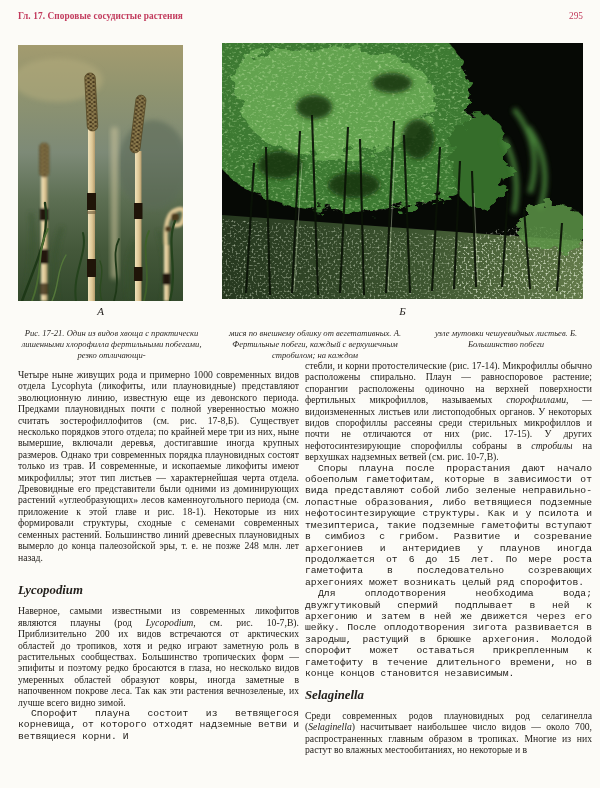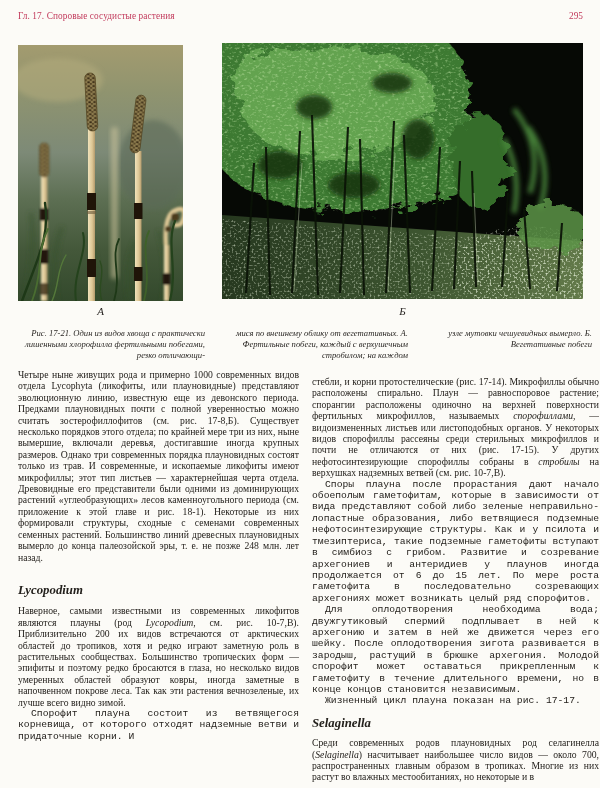--- a/index.html
+++ b/index.html
@@ -1,37 +1,37 @@
 <!DOCTYPE html>
 <html><head>
 <meta charset="utf-8">
 <style>
   html,body{margin:0;padding:0;background:#e8e6e0;}
   .page{position:relative;width:600px;height:788px;background:#fcfbf7;overflow:hidden;
         font-family:"Liberation Serif","DejaVu Serif",serif;color:#24211d;}
   
-  .hdr-left{position:absolute;left:18px;top:11px;font-size:9.3px;font-weight:normal;color:#c23a5c;letter-spacing:.1px;}
+  .hdr-left{position:absolute;left:18px;top:11px;font-size:9.3px;font-weight:bold;color:#c23a5c;letter-spacing:.1px;}
   .hdr-right{position:absolute;right:17px;top:11px;font-size:9.3px;font-weight:normal;color:#c23a5c;}
   
   .photo{position:absolute;overflow:hidden;background:#222;}
   .photo-a{left:18px;top:45px;width:165px;height:256px;}
   .photo-b{left:222px;top:43px;width:361px;height:256px;}
   .photo svg{display:block;width:100%;height:100%;}
   .plabel{position:absolute;top:305px;font-style:italic;font-size:11px;color:#2a2724;}
   .plabel-a{left:18px;width:165px;text-align:center;}
   .plabel-b{left:222px;width:361px;text-align:center;}
   
-  .cap{position:absolute;top:328px;font-style:italic;font-size:8.6px;line-height:11px;color:#2a2724;text-align:right;}
+  .cap{position:absolute;top:328px;font-style:italic;font-size:8.6px;line-height:11px;color:#2a2724;text-align:center;}
   .cap1{left:18px;width:187px;}
   .cap2{left:222px;width:186px;}
   .cap3{left:420px;width:172px;}
   
   .col{position:absolute;font-size:9.7px;line-height:11.4px;text-align:justify;}
   .col-left{left:18px;top:369px;width:281px;}
-  .col-right{left:312px;top:360px;width:287px;margin-top:16px;}
+  .col-right{left:305px;top:360px;width:287px;}
   .sec-title{font-size:12.3px;font-weight:bold;letter-spacing:.2px;margin:0 0 8px 0;}
   .sub-title{font-style:italic;font-size:12.8px;margin:0;padding:0;}
   .sub-left{margin-top:22px;margin-bottom:9px;}
   .sub-right{margin-top:11px;margin-bottom:8px;}
   .body-para{margin:0;padding:0;}
   .body-para.indent{text-indent:13px;font-family:Liberation Mono, monospace;}
   .body-para i{font-style:italic;}
 </style>
 </head>
 <body>
@@ -195,39 +195,38 @@
           <path d="M256 242 L252 150"></path>
       </g>
     </svg>
   </div>
 
   <div class="plabel plabel-a">А</div>
   <div class="plabel plabel-b">Б</div>
 
   <div class="cap cap1">Рис. 17-21. Один из видов хвоща с практически лишенными хлорофилла фертильными побегами, резко отличающи-</div>
   <div class="cap cap2">мися по внешнему облику от вегетативных. А. Фертильные побеги, каждый с верхушечным стробилом; на каждом</div>
-  <div class="cap cap3">узле мутовки чешуевидных вымерло. Б. Вегетативные побеги</div>
+  <div class="cap cap3">узле мутовки чешуевидных листьев. Б. Большинство побеги</div>
 
   <div class="col col-left">
     <div>
         <p class="body-para"><span>Четыре ныне живущих рода и примерно 1000 современных видов отдела Lycophyta (ликофиты, или плауновидные) представляют эволюционную линию, известную еще из девонского периода. Предками плауновидных почти с полной уверенностью можно считать зостерофиллофитов (см. рис. 17-8,Б). Существует несколько порядков этого отдела; по крайней мере три из них, ныне вымершие, включали деревья, достигавшие иногда крупных размеров. Однако три современных порядка плауновидных состоят только из трав. И современные, и ископаемые ликофиты имеют микрофиллы; этот тип листьев — характернейшая черта отдела. Древовидные его представители были одними из доминирующих растений «углеобразующих» лесов каменноугольного периода (см. приложение к этой главе и рис. 18-1). Некоторые из них формировали структуры, сходные с семенами современных семенных растений. Большинство линий древесных плауновидных вымерло до конца палеозойской эры, т. е. не позже 248 млн. лет назад.</span></p>
       </div>
     <h3 class="sub-title sub-left">Lycopodium</h3>
     <div>
         <p class="body-para"><span>Наверное, самыми известными из современных ликофитов являются плауны (род </span><i>Lycopodium</i><span>, см. рис. 10-7,В). Приблизительно 200 их видов встречаются от арктических областей до тропиков, хотя и редко играют заметную роль в растительных сообществах. Большинство тропических форм — эпифиты и поэтому редко бросаются в глаза, но несколько видов умеренных областей образуют ковры, иногда заметные в напочвенном покрове леса. Так как эти растения вечнозеленые, их лучше всего видно зимой.</span></p>
-        <p class="body-para indent"><span>Спорофит плауна состоит из ветвящегося корневища, от которого отходят надземные ветви и придаточные корни. И</span></p>
+        <p class="body-para indent"><span>Спорофит плауна состоит из ветвящегося корневища, от которого отходят надземные ветви и ветвящиеся корни. И</span></p>
       </div>
   </div>
 
   <div class="col col-right">
     <div>
         <p class="body-para"><span>стебли, и корни протостелические (рис. 17-14). Микрофиллы обычно расположены спирально. Плаун — равноспоровое растение; спорангии расположены одиночно на верхней поверхности фертильных микрофиллов, называемых </span><i>спорофиллами</i><span>, — видоизмененных листьев или листоподобных органов. У некоторых видов спорофиллы рассеяны среди стерильных микрофиллов и почти не отличаются от них (рис. 17-15). У других нефотосинтезирующие спорофиллы собраны в </span><i>стробилы</i><span> на верхушках надземных ветвей (см. рис. 10-7,В).</span></p>
         <p class="body-para indent"><span>Споры плауна после прорастания дают начало обоеполым гаметофитам, которые в зависимости от вида представляют собой либо зеленые неправильно-лопастные образования, либо ветвящиеся подземные нефотосинтезирующие структуры. Как и у псилота и тмезиптериса, такие подземные гаметофиты вступают в симбиоз с грибом. Развитие и созревание архегониев и антеридиев у плаунов иногда продолжается от 6 до 15 лет. По мере роста гаметофита в последовательно созревающих архегониях может возникать целый ряд спорофитов.</span></p>
         <p class="body-para indent"><span>Для оплодотворения необходима вода; двужгутиковый спермий подплывает в ней к архегонию и затем в ней же движется через его шейку. После оплодотворения зигота развивается в зародыш, растущий в брюшке архегония. Молодой спорофит может оставаться прикрепленным к гаметофиту в течение длительного времени, но в конце концов становится независимым.</span></p>
-        <p class="body-para indent"><span>Жизненный цикл плауна показан на рис. 17-17.</span></p>
       </div>
     <h3 class="sub-title sub-right">Selaginella</h3>
     <div>
         <p class="body-para"><span>Среди современных родов плауновидных род селагинелла (</span><i>Selaginella</i><span>) насчитывает наибольшее число видов — около 700, распространенных главным образом в тропиках. Многие из них растут во влажных местообитаниях, но некоторые и в</span></p>
       </div>
   </div>
 
 </div>
 
 </body></html>

